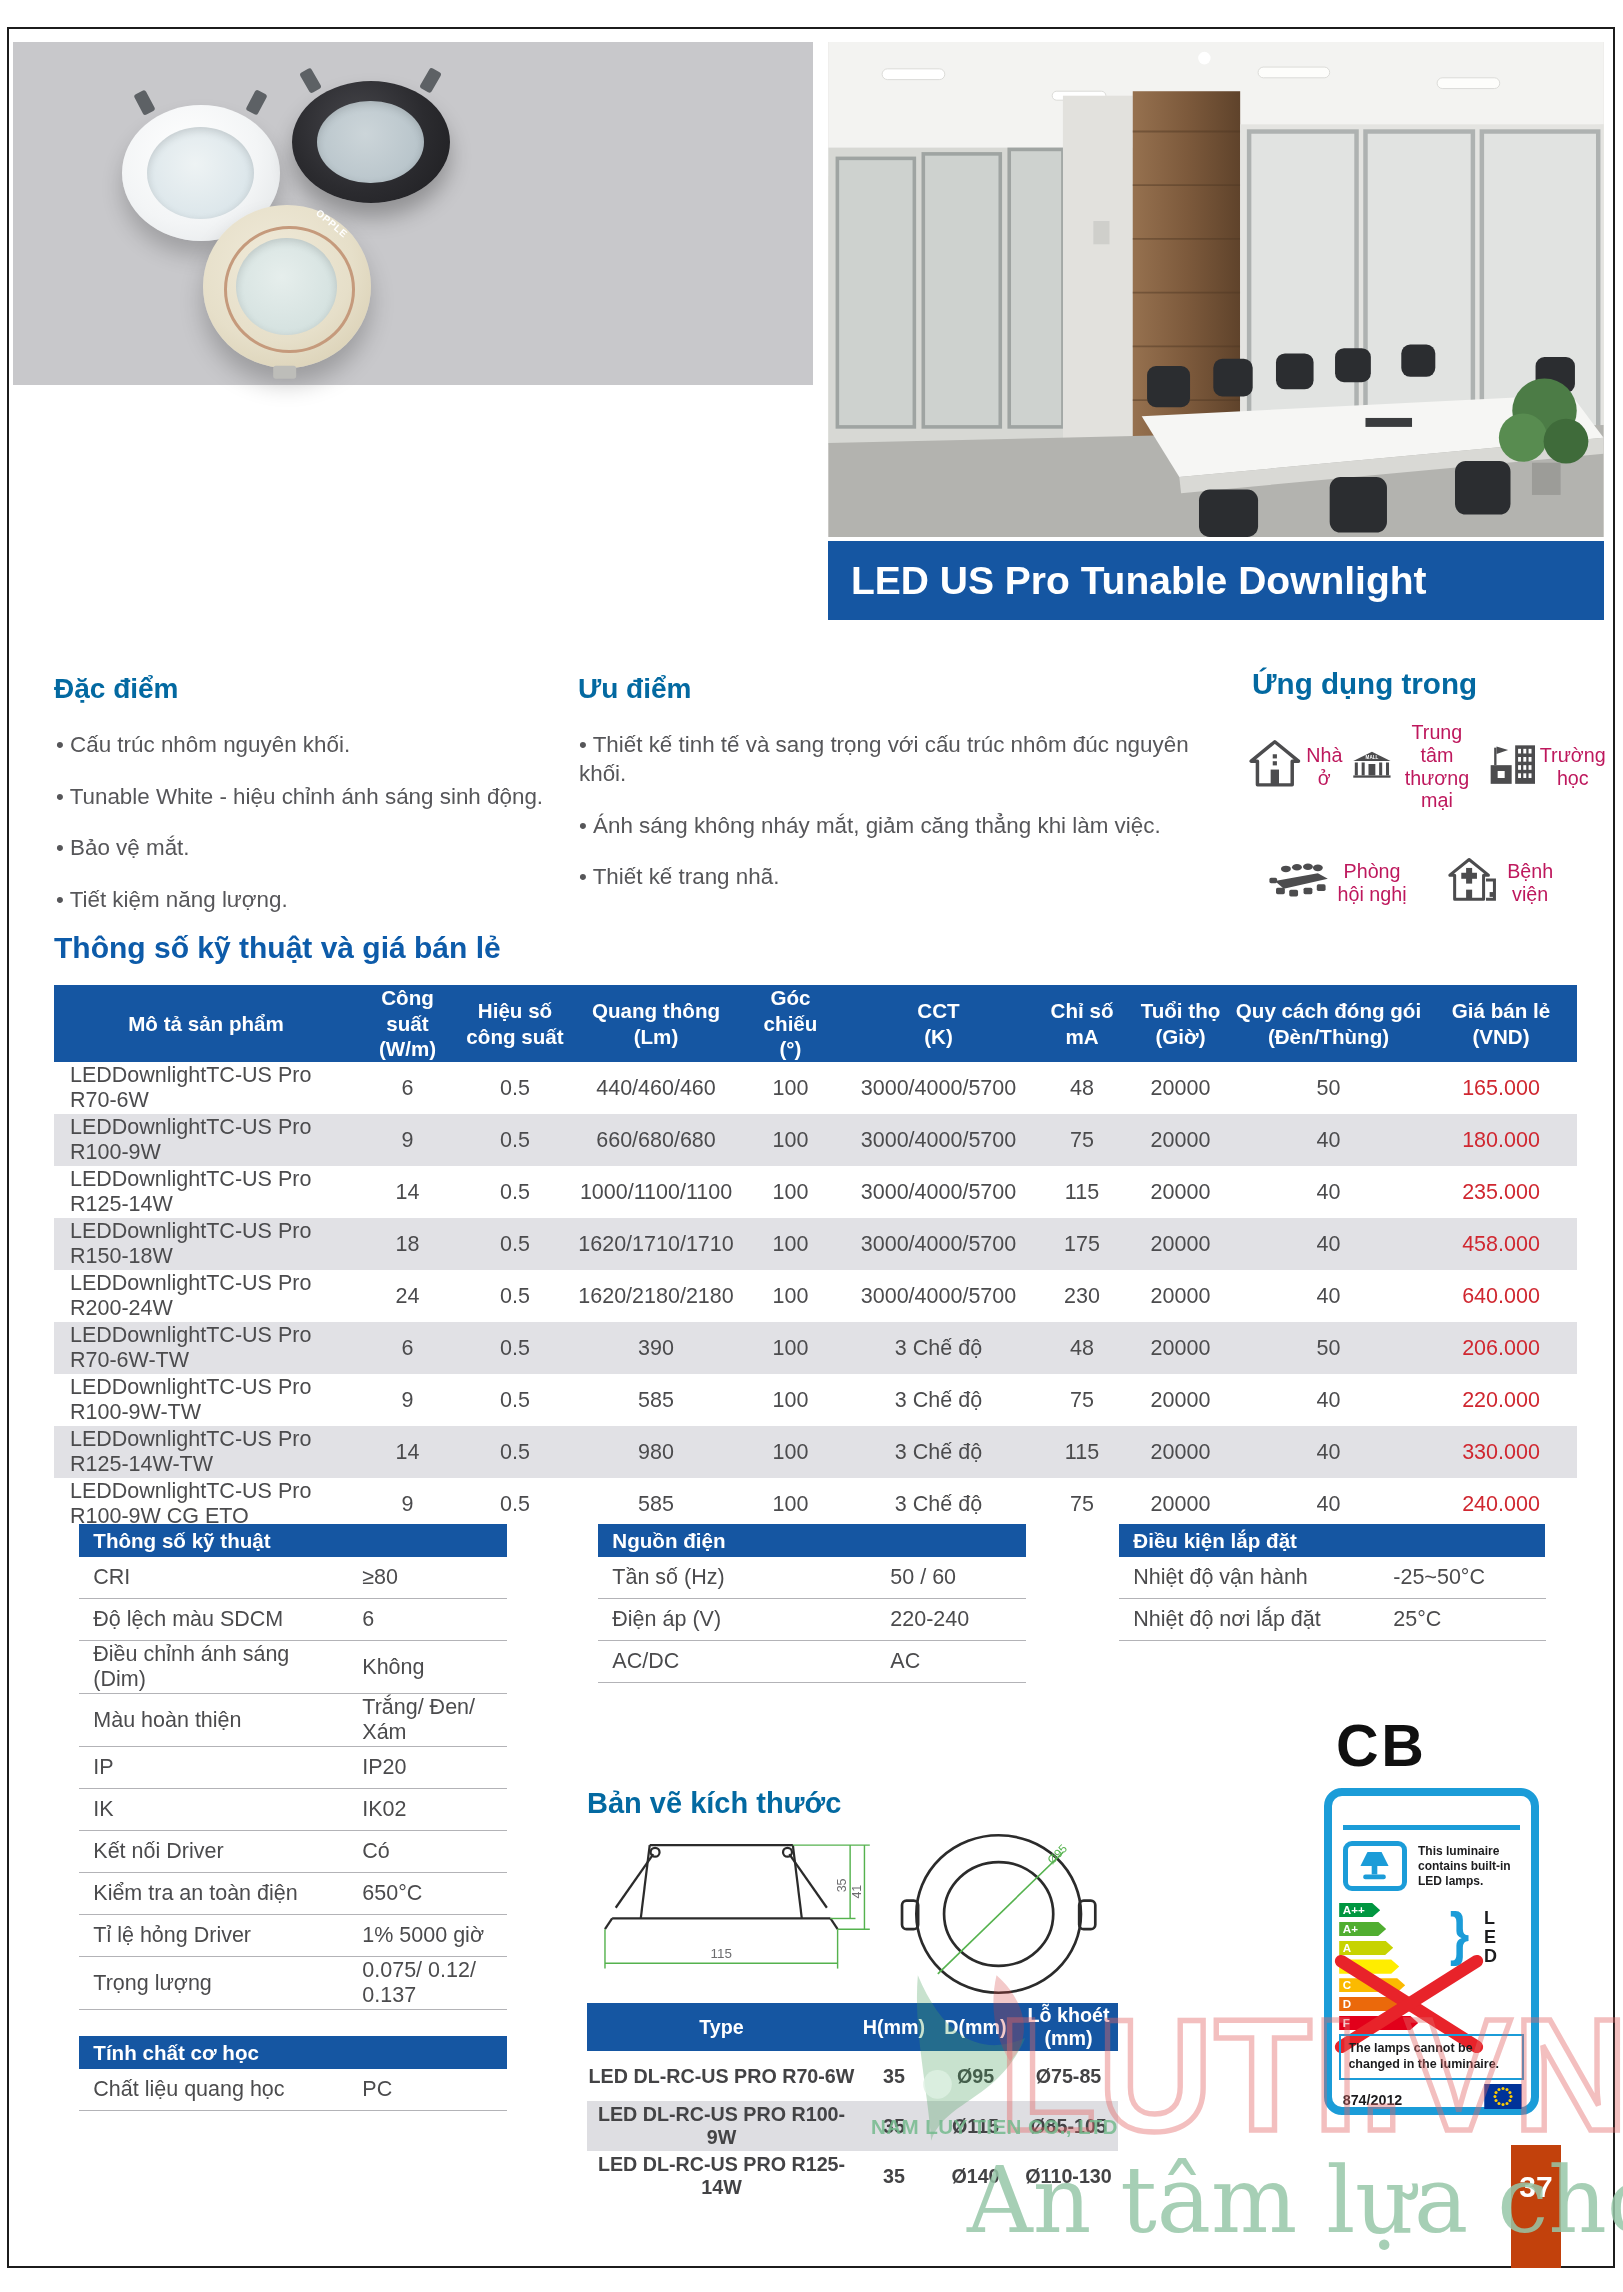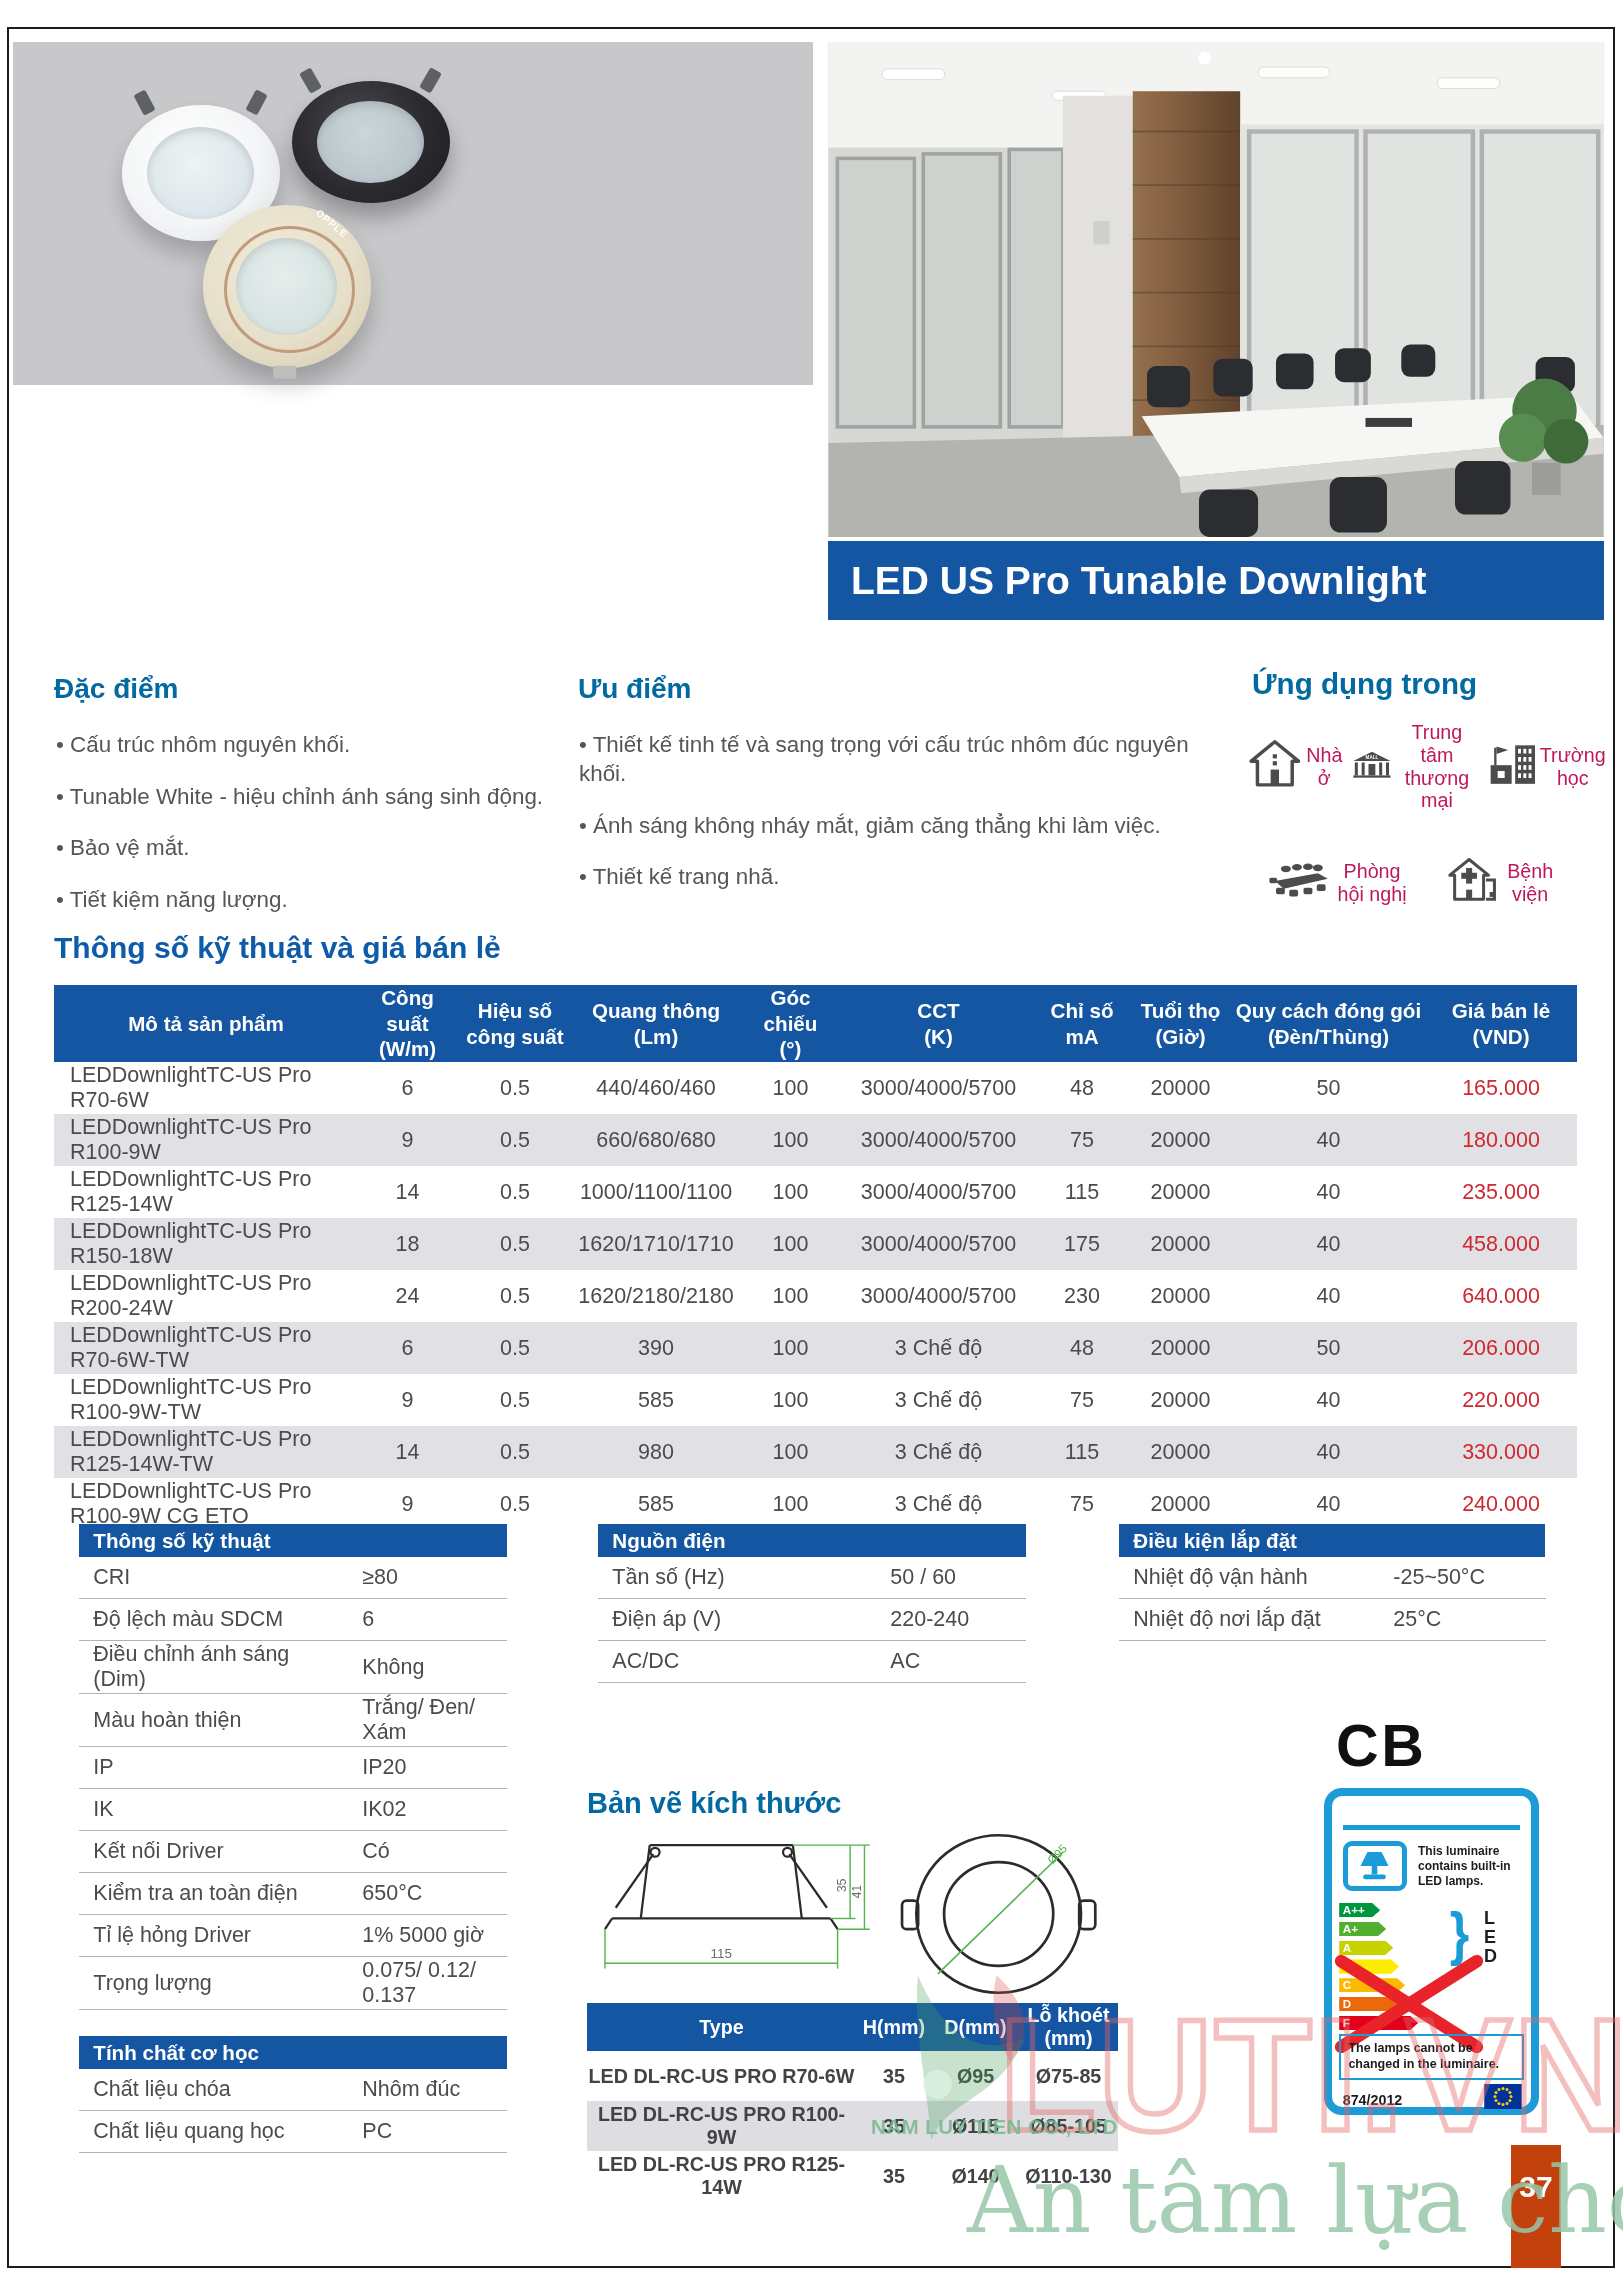--- a/index.html
+++ b/index.html
@@ -537,24 +537,20 @@
   </div>
 
   <div class="kv-wrap" style="left:79px;top:2036px;width:428px;">
     <div class="kv-head">Tính chất cơ học</div>
     <table class="kv">
         <colgroup>
           <col style="width:269px">
           <col style="width:159px">
         </colgroup>
       <tbody>
-          <tr>
-            <td>Chất liệu chóa</td>
-            <td>Nhôm đúc</td>
-          </tr>
           <tr class="alt">
             <td>Chất liệu quang học</td>
             <td>PC</td>
           </tr>
         </tbody>
       </table>
   </div>
 
   <div class="sec-title" style="left:587px;top:1787px;font-size:29px;">Bản vẽ kích thước</div>
 

